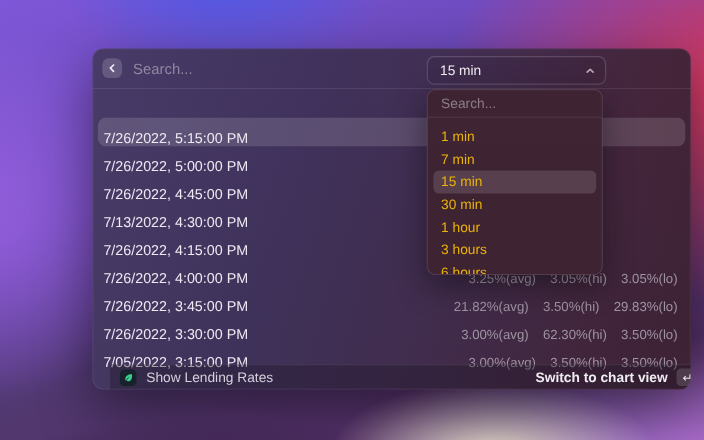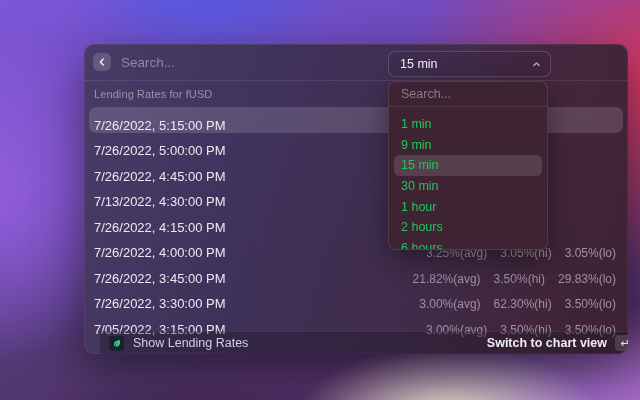--- a/index.html
+++ b/index.html
@@ -93,21 +93,21 @@
   }
   .menu-search {
     width:100%; height:24px; background:transparent; border:none; outline:none;
     padding:0 12px; font:400 12.5px "Liberation Sans",sans-serif; color:#eee6ec;
   }
   .menu-search::placeholder { color:#8c7b89; }
   .menu-divider { width:100%; height:1px; background:rgba(255,255,255,0.09); }
   .menu-items { position:absolute; left:0; top:32px; width:100%; }
   .menu-item {
     height:20.6px; margin:0 5px; border-radius:5px; display:flex; align-items:center;
-    padding:0 7px; font:400 12.5px "Liberation Sans",sans-serif; color:#22c55e; cursor:pointer;
+    padding:0 7px; font:400 12.5px "Liberation Sans",sans-serif; color:#eab308; cursor:pointer;
     white-space:nowrap;
   }
   .menu-item.selected { background:rgba(255,255,255,0.13); }
 </style>
 </head>
 <body>
 
 <div class="stage">
   <div class="window">
 
@@ -125,21 +125,20 @@
         <span class="trigger-label">15 min</span>
         <span class="chev">
           <svg width="9" height="9" viewBox="0 0 10 10" fill="none" stroke="#b8abb8" stroke-width="1.6" stroke-linecap="round" stroke-linejoin="round">
               <path d="M2 6.2 5 3.4l3 2.8"></path>
             </svg>
         </span>
       </div>
     </div>
     <div class="hdr-divider"></div>
 
-    <div class="section-label">Lending Rates for fUSD</div>
 
     <div class="rows">
       <div class="row selected">
         <span class="row-time">7/26/2022, 5:15:00 PM</span>
       </div>
       <div class="row">
         <span class="row-time">7/26/2022, 5:00:00 PM</span>
       </div>
       <div class="row">
         <span class="row-time">7/26/2022, 4:45:00 PM</span>
@@ -188,23 +187,23 @@
       <div class="footer-spacer"></div>
       <span class="footer-secondary">Switch to chart view</span>
       <span class="key-hint">↵</span>
     </div>
 
     <div class="menu">
       <input class="menu-search" type="text" placeholder="Search..." style="">
       <div class="menu-divider"></div>
       <div class="menu-items">
         <div class="menu-item">1 min</div>
-        <div class="menu-item">9 min</div>
+        <div class="menu-item">7 min</div>
         <div class="menu-item selected">15 min</div>
         <div class="menu-item">30 min</div>
         <div class="menu-item">1 hour</div>
-        <div class="menu-item">2 hours</div>
+        <div class="menu-item">3 hours</div>
         <div class="menu-item">6 hours</div>
       </div>
     </div>
 
   </div>
 </div>
 
 </body></html>

